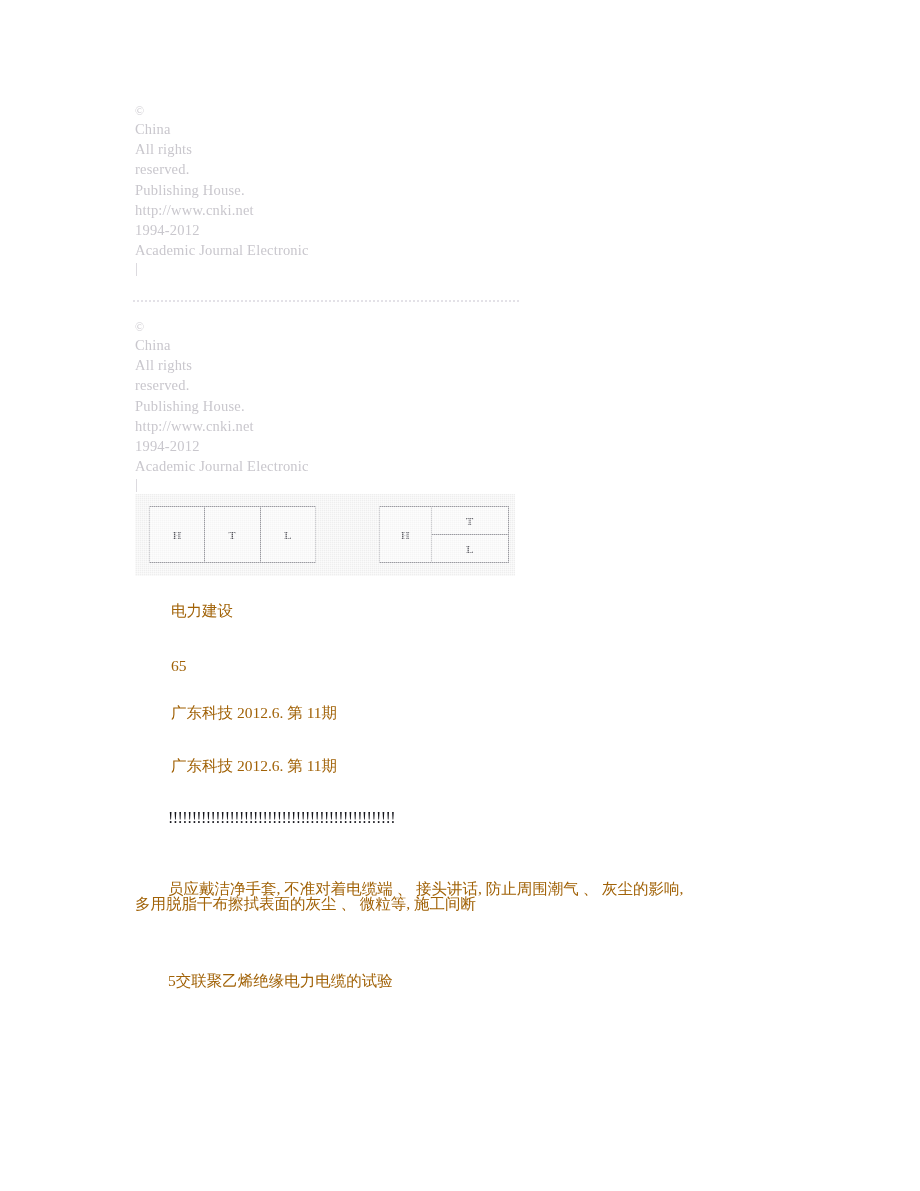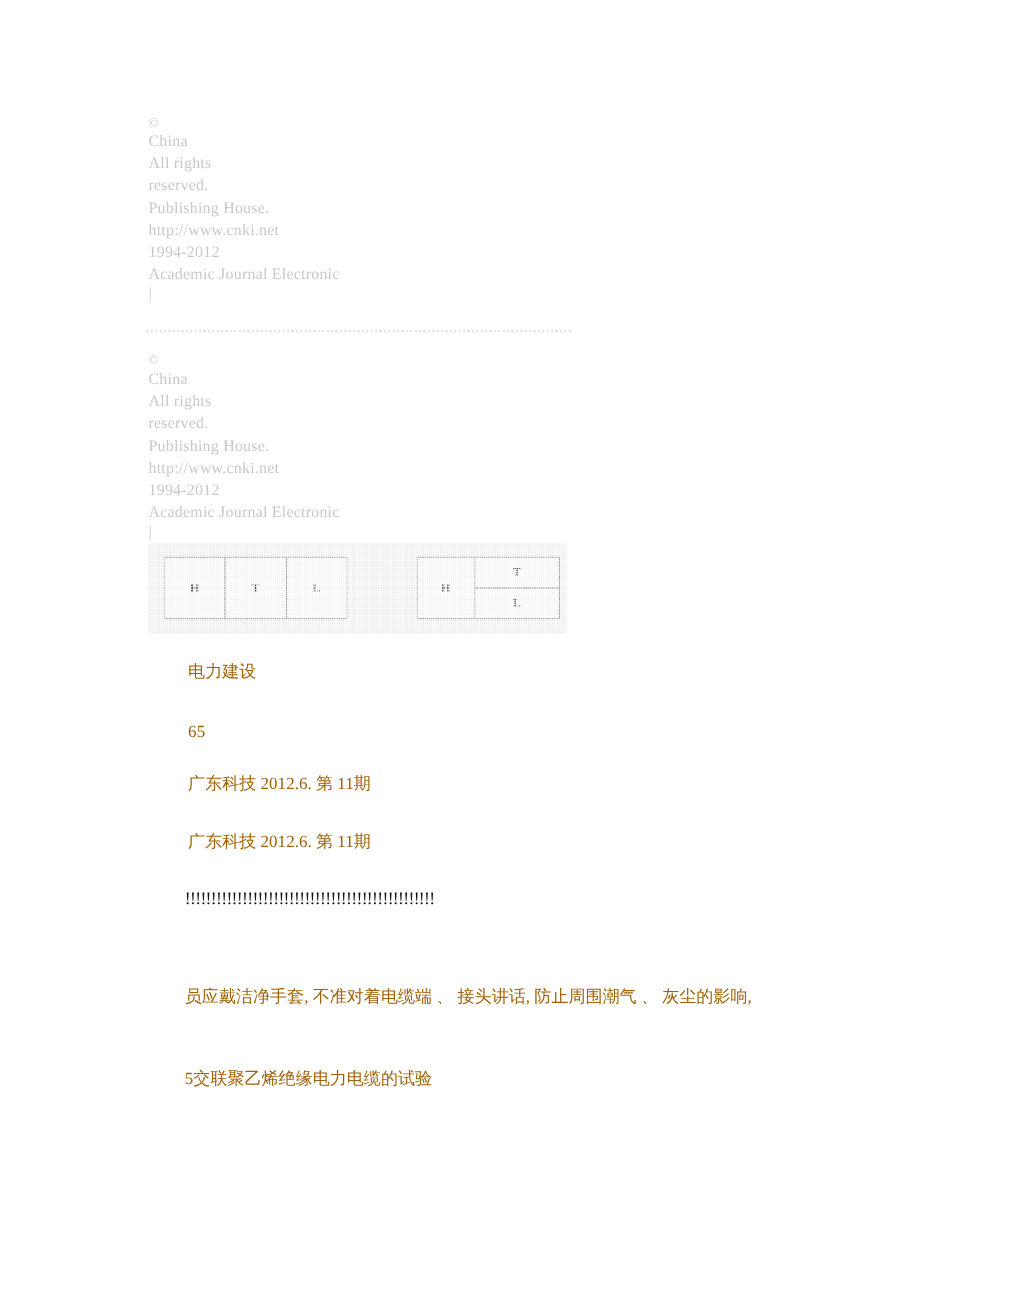--- a/index.html
+++ b/index.html
@@ -159,21 +159,21 @@
 
   .line-bangs {
     left: 168px;
     top: 808px;
     font-family: "Liberation Serif", "DejaVu Serif", serif;
     font-size: 16px;
     letter-spacing: -0.6px;
     color: #14141a;
   }
 
-  .para-line-1 { left: 168px; top: 897px; }
+  .para-line-1 { left: 168px; top: 879px; }
   .para-line-2 { left: 135px; top: 894px; }
   .para-line-3 { left: 135px; top: 929px; }
   .line-heading { left: 168px; top: 971px; font-family: Liberation Serif, serif; }
 
   .doc-line.para-line-1,
   .doc-line.para-line-2,
   .doc-line.para-line-3,
   .doc-line.line-heading,
   .doc-line.line-caption,
   .doc-line.line-pageno,
@@ -233,16 +233,17 @@
   </div>
 
   <div class="doc-line line-caption">电力建设</div>
   <div class="doc-line line-pageno">65</div>
   <div class="doc-line line-journal-1">广东科技 2012.6. 第 11期</div>
   <div class="doc-line line-journal-2">广东科技 2012.6. 第 11期</div>
 
   <div class="doc-line line-bangs">!!!!!!!!!!!!!!!!!!!!!!!!!!!!!!!!!!!!!!!!!!!!!!!!</div>
 
   <div class="doc-line para-line-1">员应戴洁净手套, 不准对着电缆端 、 接头讲话, 防止周围潮气 、 灰尘的影响,</div>
+  <div class="doc-line para-line-2">多用脱脂干布擦拭表面的灰尘 、 微粒等, 施工间断</div>
 
   <div class="doc-line line-heading">5交联聚乙烯绝缘电力电缆的试验</div>
 
 </div>
 
 </body></html>

